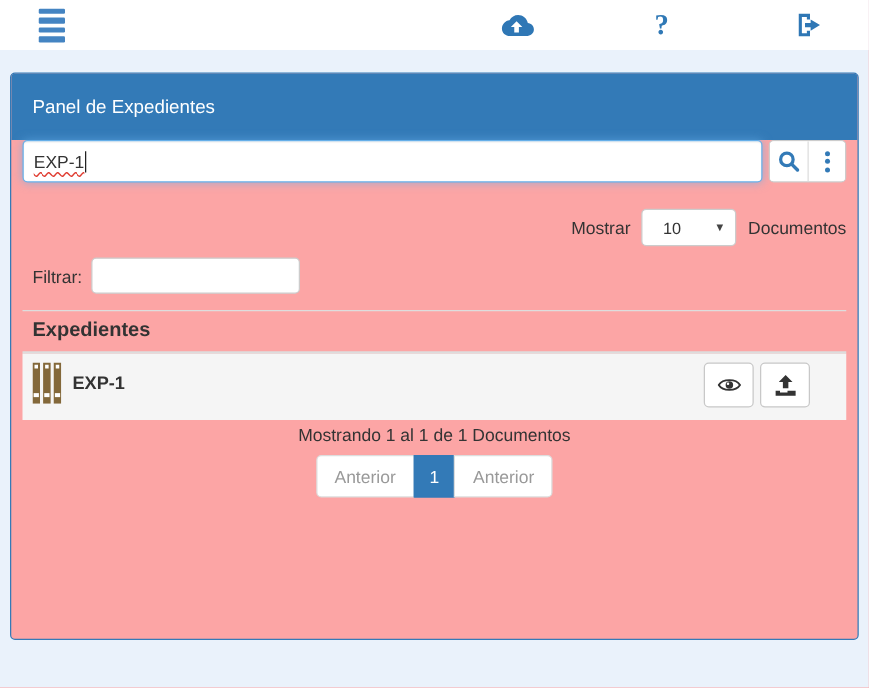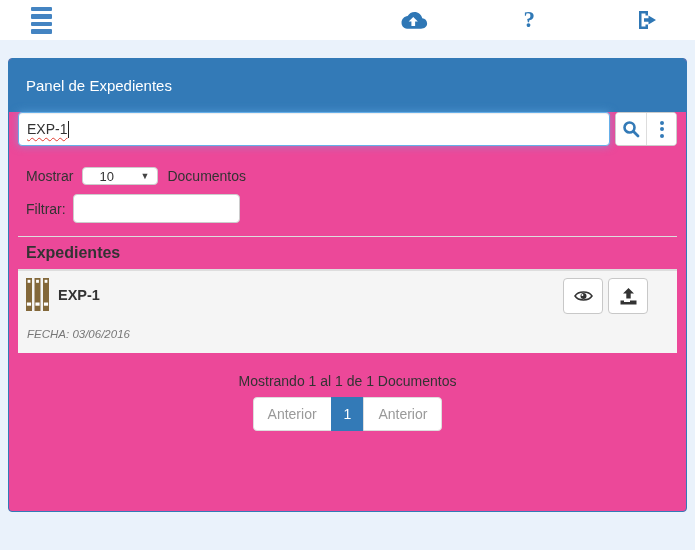--- a/index.html
+++ b/index.html
@@ -23,21 +23,21 @@
   .hamburger span { display:block; height:4.5px; background:#4484c2; border-radius:1px; }
   .topbar-right { display:flex; align-items:center; margin-left:auto; }
   .topbar-icon { cursor:pointer; display:flex; align-items:center; justify-content:center; }
   .icon-cloud { margin-right:96px; }
   .icon-help  { font-size:23px; font-weight:bold; color:#3079b6; margin-right:100px; font-family:"Liberation Serif", serif;}
   .icon-exit  { margin-right:36px; }
 
   
   .panel {
     position:absolute; left:8px; top:58px; width:679px; height:454px;
-    background:#ec4899;
+    background:#fca5a5;
     border:1px solid #337ab7;
     border-radius:4px;
     overflow:hidden;
   }
   .panel-heading {
     height:53px; background:#337ab7; color:#ffffff;
     display:flex; align-items:center;
     padding-left:17px; font-size:15px;
   }
   .panel-body { padding:0 9px 0 9px; }
@@ -64,23 +64,23 @@
   }
   .sbtn {
     width:30px; display:flex; align-items:center; justify-content:center;
     cursor:pointer; background:#fff;
   }
   .sbtn + .sbtn { border-left:1px solid #ddd; }
   .vdots { display:flex; flex-direction:column; gap:2.5px; }
   .vdots i { width:4px; height:4px; border-radius:50%; background:#337ab7; }
 
   
-  .length-row { display:flex; align-items:center; padding-left:8px; margin-bottom:9px; font-size:14px; color:#333; }
+  .length-row { display:flex; align-items:center; padding-left:8px; margin-bottom:9px; font-size:14px; color:#333;justify-content:flex-end; }
   .fake-select {
-    margin:0 9px; width:76px; height:18px;
+    margin:0 9px; width:76px; height:30px;
     border:1px solid #ccc; border-radius:4px; background:#fff;
     display:flex; align-items:center; padding:0 8px 0 16px;
     font-size:13px; color:#333; cursor:pointer;
   }
   .fake-select .sel-caret { margin-left:auto; font-size:9px; color:#444; }
   .filter-row { display:flex; align-items:center; padding-left:8px; margin-bottom:13px; font-size:14px; color:#333; }
   .filter-row input {
     margin-left:7px; width:167px; height:29px;
     border:1px solid #ccc; border-radius:4px; padding:0 8px;
     font-size:13px; color:#333; outline:none;
@@ -100,21 +100,21 @@
   .doc-actions { position:absolute; top:7px; right:29px; display:flex; gap:5px; }
   .abtn {
     width:40px; height:36px; background:#fff;
     border:1px solid #c8c8c8; border-radius:4px;
     display:flex; align-items:center; justify-content:center; cursor:pointer;
   }
   .doc-meta { font-size:11.5px; font-style:italic; color:#777; margin-top:17px; padding-left:1px; }
   .doc-meta .meta-link { font-weight:bold; text-decoration:underline; color:#777; cursor:pointer; }
 
   
-  .paging-summary { text-align:center; font-size:14px; color:#333; margin-top:20px; }
+  .paging-summary { text-align:center; font-size:14px; color:#333; margin-top:4px; }
   .pager { display:flex; justify-content:center; margin-top:8px;align-items:center; }
   .pager .pg {
     height:34px; display:flex; align-items:center; justify-content:center;
     border:1px solid #ddd; background:#fff; color:#999;
     font-size:14px; padding:0 14px; cursor:pointer; margin-left:-1px;
   }
   .pager .pg:first-child { border-radius:4px 0 0 4px; margin-left:0; }
   .pager .pg:last-child  { border-radius:0 4px 4px 0; }
   .pager .pg.active { background:#337ab7; border-color:#337ab7; color:#fff; padding:0 12px; }
 </style>
@@ -224,24 +224,20 @@
             </svg>
           </div>
           <div class="abtn">
             <svg width="17" height="17" viewBox="0 0 17 17">
               <path fill="#333" d="M8.5 0 L14 5.6 H10.7 V10.5 H6.3 V5.6 H3 Z"></path>
               <path fill="#333" d="M0.5 12.5 H4 V14 H10 V12.5 H16.5 V16.5 H0.5 Z"></path>
             </svg>
           </div>
         </div>
 
-        <div class="doc-meta">
-          <span>FECHA:</span>
-          <span>03/06/2016</span>
-        </div>
       </div>
     </div>
 
     <div class="paging-summary">Mostrando 1 al 1 de 1 Documentos</div>
     <div class="pager">
       <div class="pg">Anterior</div>
       <div class="pg active">1</div>
       <div class="pg">Anterior</div>
     </div>
 

